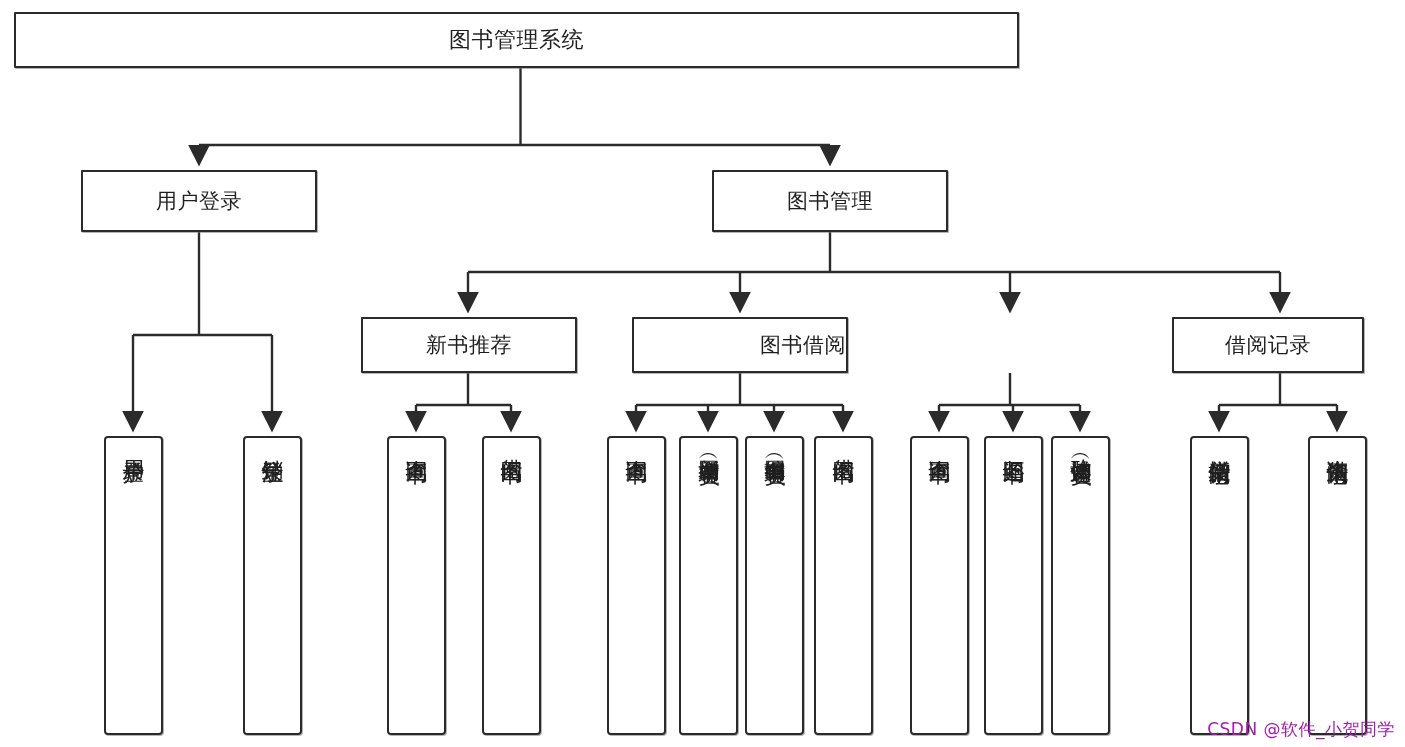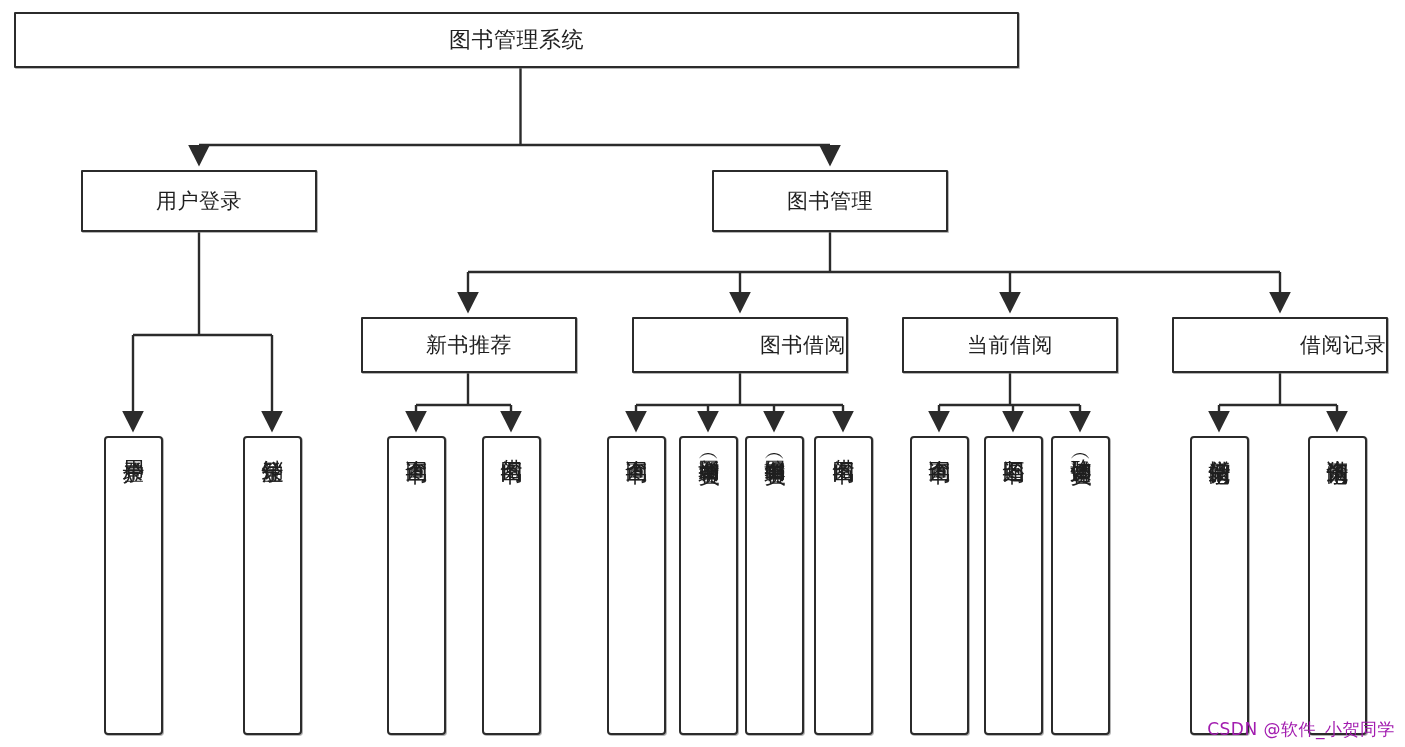--- a/index.html
+++ b/index.html
@@ -150,24 +150,21 @@
   </div>
   <div class="node branch" style="left:712px; top:170px; width:236px; height:62px;">
     <span class="node-label">图书管理</span>
   </div>
   <div class="node branch" style="left:361px; top:317px; width:216px; height:56px;">
     <span class="node-label">新书推荐</span>
   </div>
   <div class="node branch" style="left:632px; top:317px; width:216px; height:56px;justify-content:flex-end;">
     <span class="node-label">图书借阅</span>
   </div>
-  <div class="node branch" style="left:902px; top:317px; width:216px; height:56px;">
-    <span class="node-label">当前借阅</span>
-  </div>
-  <div class="node branch" style="left:1172px; top:317px; width:216px; height:56px;justify-content:flex-end;">
+  <div class="node branch" style="left:1172px; top:317px; width:192px; height:56px;">
     <span class="node-label">借阅记录</span>
   </div>
 
   <div class="node leaf" style="left:104px; top:436px; width:59px; height:299px;">
     <span class="node-label">用户登录</span>
   </div>
   <div class="node leaf" style="left:243px; top:436px; width:59px; height:299px;">
     <span class="node-label">注销登录</span>
   </div>
   <div class="node leaf" style="left:387px; top:436px; width:59px; height:299px;">

